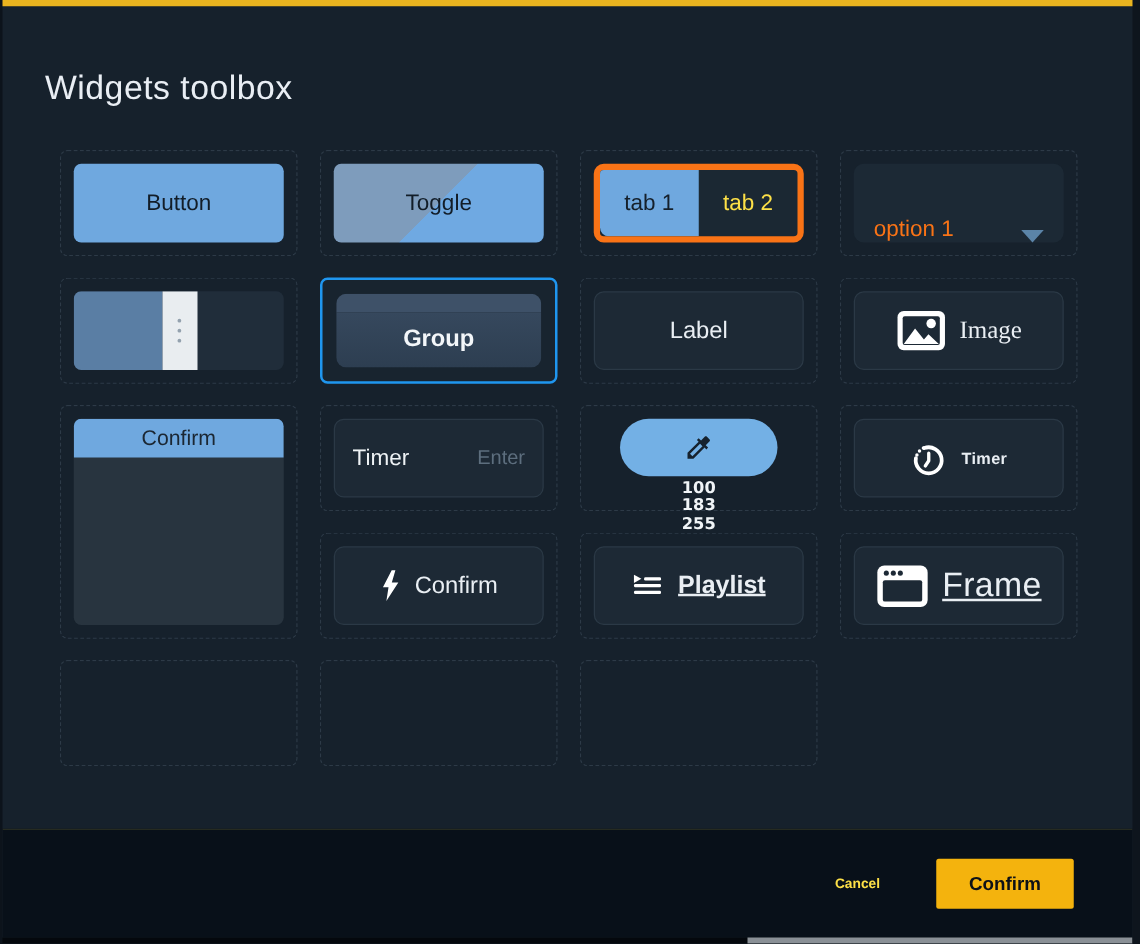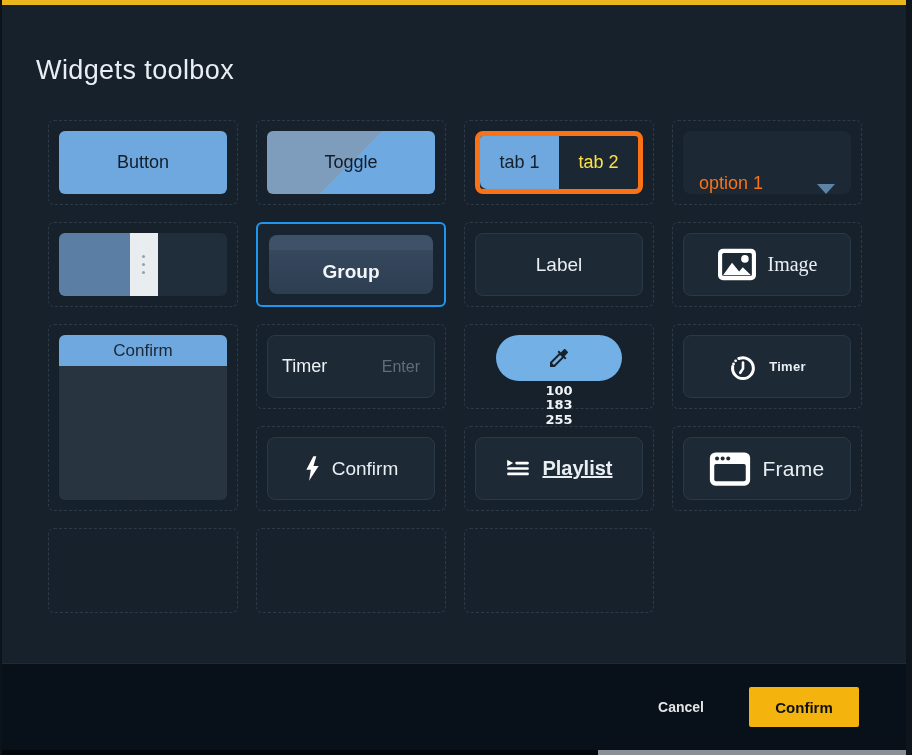--- a/index.html
+++ b/index.html
@@ -65,21 +65,21 @@
 
   
   .w-card {
     width:100%; height:100%; background:#1d2935; border:1px solid #2b3946; border-radius:8px;
     display:flex; align-items:center; justify-content:center; gap:11px; color:#e9eef3;
   }
   .lbl-light { font-size:13px; font-weight:700; letter-spacing:.3px; }
   .lbl-reg   { font-size:19px; }
   .lbl-bold  { font-size:20px; font-weight:700;text-decoration:underline; }
   .lbl-serif { font-size:20px; font-family:"Liberation Serif", serif; }
-  .lbl-frame { font-size:21px; font-weight:300; letter-spacing:.3px; }
+  .lbl-frame { font-size:27px; font-weight:300; letter-spacing:.3px;text-decoration:underline; }
 
   
   .w-multiline { width:100%; height:100%; display:flex; flex-direction:column; border-radius:6px; overflow:hidden; background:#28343f; }
   .ml-area {
     flex:1; position:relative; margin-right:6px; background:#202c39;
     padding:9px 10px; color:#e2e7ea; font-family:"DejaVu Sans Mono", monospace; font-size:13px;
   }
   .ml-hint { position:absolute; right:8px; bottom:6px; color:#55687a; font-size:13px; font-family:"Liberation Sans", sans-serif; }
   .ml-confirm { height:31px; background:#6fa8df; color:#1b2733; display:flex; align-items:center; justify-content:center; font-size:17px; }
 
@@ -97,21 +97,21 @@
   .color-vals { color:#f0f4f7; font-weight:700; font-size:13px; line-height:1.1; font-family:"DejaVu Sans", sans-serif; }
 
   .icon { flex:none; display:flex; }
 
   
   .footer {
     position:absolute; left:2px; right:6px; top:663px; bottom:5px;
     background:#081019; border-top:1px solid #262b21;
     display:flex; align-items:center; justify-content:flex-end; gap:45px; padding-right:47px;
   }
-  .btn-cancel { color:#e5e5e5; font-weight:700; font-size:14px; background:none; border:none; cursor:pointer; font-family:inherit; }
+  .btn-cancel { color:#fde047; font-weight:700; font-size:11px; background:none; border:none; cursor:pointer; font-family:inherit; }
   .btn-confirm {
     width:110px; height:40px; background:#f4b30d; color:#0d1117; font-weight:700; font-size:15px;
     border:none; border-radius:2px; display:flex; align-items:center; justify-content:center; cursor:pointer; font-family:inherit;
   }
   .hscroll { position:absolute; left:0; right:0; bottom:0; height:5px; background:#04080d; }
   .hscroll-thumb { position:absolute; left:598px; right:6px; top:0; bottom:0; background:#8a9096; }
 </style>
 </head>
 <body>
 

